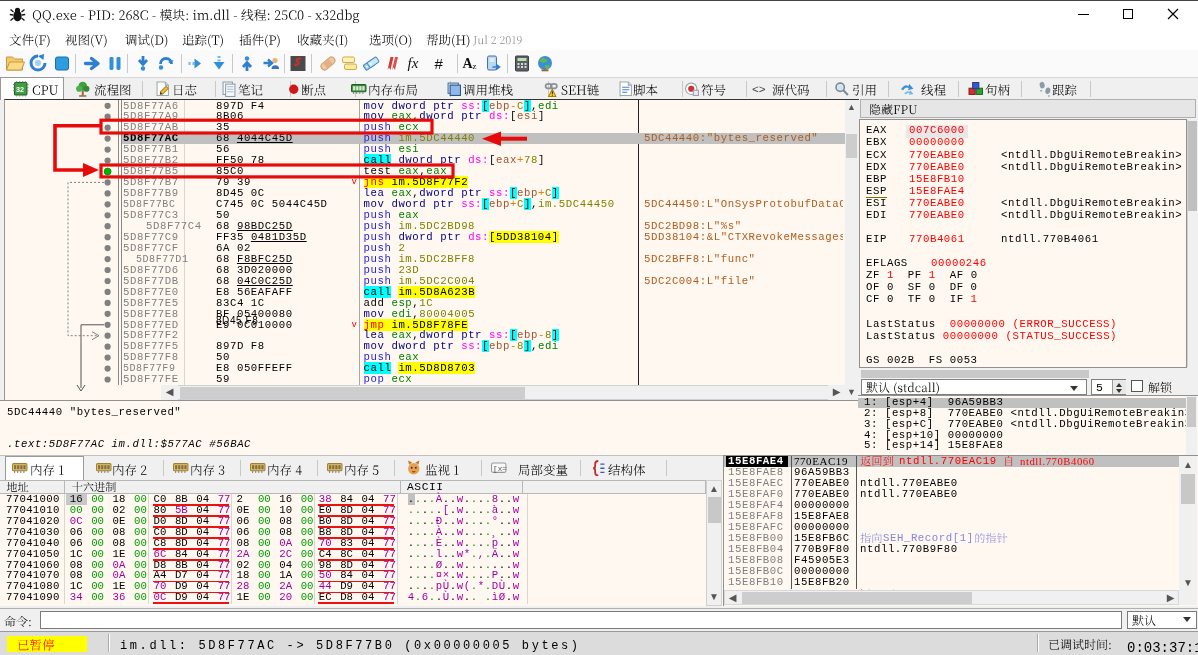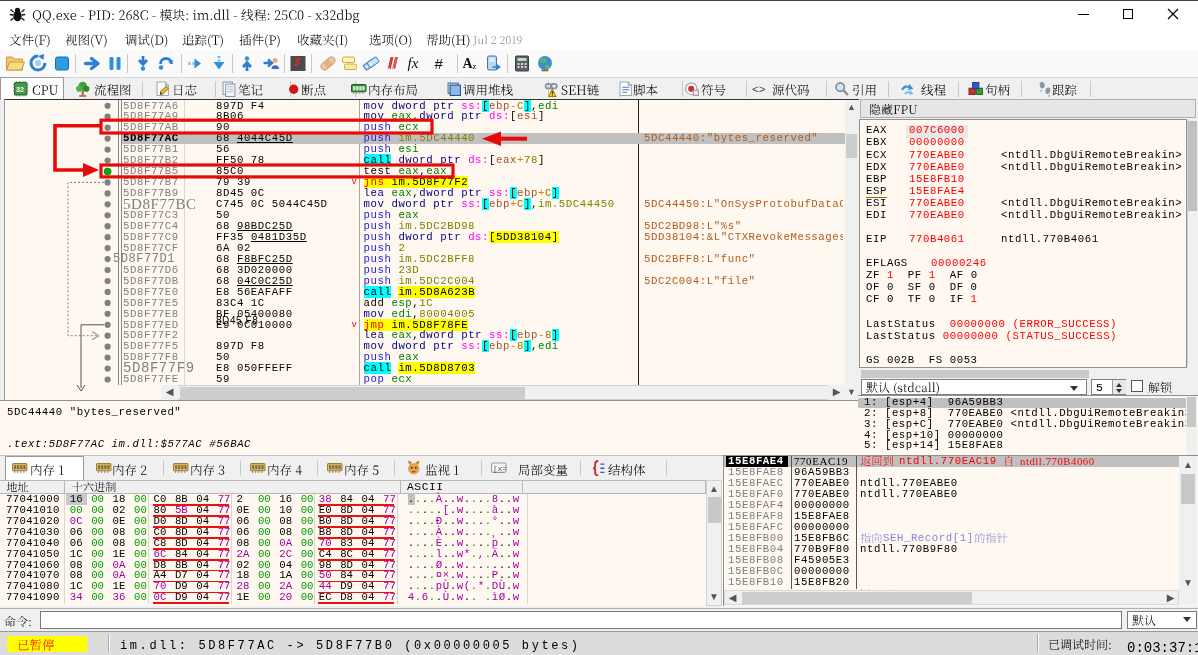--- a/index.html
+++ b/index.html
@@ -324,60 +324,60 @@
 <div class="abs" style="left:358.7px;top:100px;width:1px;height:285px;background:#a8a8a0;"></div>
 <div class="abs" style="left:638px;top:100px;width:1px;height:285px;background:#222;"></div>
 <div class="abs" style="left:122px;top:133.15px;width:723px;height:10.95px;background:#c0c0c0;"></div>
 <div style="position:absolute;left:123.0px;top:100.50px;font-family:'Liberation Mono',monospace;font-size:10.7px;line-height:11.0px;letter-spacing:0.56px;white-space:pre;"><span style="color:#808080;">5D8F77A6</span></div>
 <div style="position:absolute;left:216.0px;top:100.50px;font-family:'Liberation Mono',monospace;font-size:10.7px;line-height:11.0px;letter-spacing:0.56px;white-space:pre;">897D&nbsp;F4</div>
 <div style="position:absolute;left:363.5px;top:100.50px;font-family:'Liberation Mono',monospace;font-size:10.7px;line-height:11.0px;letter-spacing:0.56px;white-space:pre;"><span style="color:#000080;">mov&nbsp;</span><span style="color:#000080;">dword&nbsp;ptr&nbsp;</span><span style="color:#ff00ff;">ss:</span><span style="color:#000;background:#00ffff;">[</span><span style="color:#a0522d;">ebp</span><span style="color:#e87d00;">-</span><span style="color:#808000;">C</span><span style="color:#000;background:#00ffff;">]</span>,<span style="color:#008000;">edi</span></div>
 <div style="position:absolute;left:123.0px;top:111.45px;font-family:'Liberation Mono',monospace;font-size:10.7px;line-height:11.0px;letter-spacing:0.56px;white-space:pre;"><span style="color:#808080;">5D8F77A9</span></div>
 <div style="position:absolute;left:216.0px;top:111.45px;font-family:'Liberation Mono',monospace;font-size:10.7px;line-height:11.0px;letter-spacing:0.56px;white-space:pre;">8B06</div>
 <div style="position:absolute;left:363.5px;top:111.45px;font-family:'Liberation Mono',monospace;font-size:10.7px;line-height:11.0px;letter-spacing:0.56px;white-space:pre;"><span style="color:#000080;">mov&nbsp;</span><span style="color:#008000;">eax</span>,<span style="color:#000080;">dword&nbsp;ptr&nbsp;</span><span style="color:#ff00ff;">ds:</span>[<span style="color:#a0522d;">esi</span>]</div>
 <div style="position:absolute;left:123.0px;top:122.40px;font-family:'Liberation Mono',monospace;font-size:10.7px;line-height:11.0px;letter-spacing:0.56px;white-space:pre;"><span style="color:#808080;">5D8F77AB</span></div>
-<div style="position:absolute;left:216.0px;top:122.40px;font-family:'Liberation Mono',monospace;font-size:10.7px;line-height:11.0px;letter-spacing:0.56px;white-space:pre;">90</div>
+<div style="position:absolute;left:216.0px;top:122.40px;font-family:'Liberation Mono',monospace;font-size:10.7px;line-height:11.0px;letter-spacing:0.56px;white-space:pre;">35</div>
 <div style="position:absolute;left:363.5px;top:122.40px;font-family:'Liberation Mono',monospace;font-size:10.7px;line-height:11.0px;letter-spacing:0.56px;white-space:pre;"><span style="color:#1d1de0;">push&nbsp;</span><span style="color:#008000;">ecx</span></div>
 <div style="position:absolute;left:123.0px;top:133.35px;font-family:'Liberation Mono',monospace;font-size:10.7px;line-height:11.0px;letter-spacing:0.56px;white-space:pre;"><span style="color:#000;font-weight:bold;">5D8F77AC</span></div>
 <div style="position:absolute;left:216.0px;top:133.35px;font-family:'Liberation Mono',monospace;font-size:10.7px;line-height:11.0px;letter-spacing:0.56px;white-space:pre;">68&nbsp;<span style="color:#000;text-decoration:underline;">4044C45D</span></div>
 <div style="position:absolute;left:363.5px;top:133.35px;font-family:'Liberation Mono',monospace;font-size:10.7px;line-height:11.0px;letter-spacing:0.56px;white-space:pre;"><span style="color:#1d1de0;">push&nbsp;</span><span style="color:#808000;">im.5DC44440</span></div>
 <div class="abs" style="left:644px;top:133.35px;width:199px;overflow:hidden;font-family:'Liberation Mono',monospace;font-size:10.7px;line-height:11px;letter-spacing:0.56px;white-space:pre;color:#b05c1c;">5DC44440:"bytes_reserved"</div>
 <div style="position:absolute;left:123.0px;top:144.30px;font-family:'Liberation Mono',monospace;font-size:10.7px;line-height:11.0px;letter-spacing:0.56px;white-space:pre;"><span style="color:#808080;">5D8F77B1</span></div>
 <div style="position:absolute;left:216.0px;top:144.30px;font-family:'Liberation Mono',monospace;font-size:10.7px;line-height:11.0px;letter-spacing:0.56px;white-space:pre;">56</div>
 <div style="position:absolute;left:363.5px;top:144.30px;font-family:'Liberation Mono',monospace;font-size:10.7px;line-height:11.0px;letter-spacing:0.56px;white-space:pre;"><span style="color:#1d1de0;">push&nbsp;</span><span style="color:#008000;">esi</span></div>
 <div style="position:absolute;left:123.0px;top:155.25px;font-family:'Liberation Mono',monospace;font-size:10.7px;line-height:11.0px;letter-spacing:0.56px;white-space:pre;"><span style="color:#808080;">5D8F77B2</span></div>
 <div style="position:absolute;left:216.0px;top:155.25px;font-family:'Liberation Mono',monospace;font-size:10.7px;line-height:11.0px;letter-spacing:0.56px;white-space:pre;">FF50&nbsp;78</div>
 <div style="position:absolute;left:363.5px;top:155.25px;font-family:'Liberation Mono',monospace;font-size:10.7px;line-height:11.0px;letter-spacing:0.56px;white-space:pre;"><span style="color:#000;background:#00ffff;">call</span>&nbsp;<span style="color:#000080;">dword&nbsp;ptr&nbsp;</span><span style="color:#ff00ff;">ds:</span>[<span style="color:#a0522d;">eax</span><span style="color:#e87d00;">+</span><span style="color:#808000;">78</span>]</div>
 <div style="position:absolute;left:123.0px;top:166.20px;font-family:'Liberation Mono',monospace;font-size:10.7px;line-height:11.0px;letter-spacing:0.56px;white-space:pre;"><span style="color:#808080;">5D8F77B5</span></div>
 <div style="position:absolute;left:216.0px;top:166.20px;font-family:'Liberation Mono',monospace;font-size:10.7px;line-height:11.0px;letter-spacing:0.56px;white-space:pre;">85C0</div>
 <div style="position:absolute;left:363.5px;top:166.20px;font-family:'Liberation Mono',monospace;font-size:10.7px;line-height:11.0px;letter-spacing:0.56px;white-space:pre;">test&nbsp;<span style="color:#008000;">eax</span>,<span style="color:#008000;">eax</span></div>
 <div style="position:absolute;left:123.0px;top:177.15px;font-family:'Liberation Mono',monospace;font-size:10.7px;line-height:11.0px;letter-spacing:0.56px;white-space:pre;"><span style="color:#808080;">5D8F77B7</span></div>
 <div style="position:absolute;left:216.0px;top:177.15px;font-family:'Liberation Mono',monospace;font-size:10.7px;line-height:11.0px;letter-spacing:0.56px;white-space:pre;">79&nbsp;39</div>
 <div style="position:absolute;left:363.5px;top:177.15px;font-family:'Liberation Mono',monospace;font-size:10.7px;line-height:11.0px;letter-spacing:0.56px;white-space:pre;"><span style="color:#ff0000;background:#ffff00;">jns</span><span style="color:#000;background:#ffff00;">&nbsp;</span><span style="color:#000;background:#ffff00;">im.5D8F77F2</span></div>
 <div style="position:absolute;left:123.0px;top:188.10px;font-family:'Liberation Mono',monospace;font-size:10.7px;line-height:11.0px;letter-spacing:0.56px;white-space:pre;"><span style="color:#808080;">5D8F77B9</span></div>
 <div style="position:absolute;left:216.0px;top:188.10px;font-family:'Liberation Mono',monospace;font-size:10.7px;line-height:11.0px;letter-spacing:0.56px;white-space:pre;">8D45&nbsp;0C</div>
 <div style="position:absolute;left:363.5px;top:188.10px;font-family:'Liberation Mono',monospace;font-size:10.7px;line-height:11.0px;letter-spacing:0.56px;white-space:pre;"><span style="color:#000080;">lea&nbsp;</span><span style="color:#008000;">eax</span>,<span style="color:#000080;">dword&nbsp;ptr&nbsp;</span><span style="color:#ff00ff;">ss:</span><span style="color:#000;background:#00ffff;">[</span><span style="color:#a0522d;">ebp</span><span style="color:#e87d00;">+</span><span style="color:#808000;">C</span><span style="color:#000;background:#00ffff;">]</span></div>
-<div style="position:absolute;left:123.0px;top:199.05px;font-family:Liberation Serif, serif;font-size:15px;line-height:11.0px;letter-spacing:0.56px;white-space:pre;"><span style="color:#808080;">5D8F77BC</span></div>
+<div style="position:absolute;left:123.0px;top:199.05px;font-family:Liberation Mono, monospace;font-size:10px;line-height:11.0px;letter-spacing:0.56px;white-space:pre;"><span style="color:#808080;">5D8F77BC</span></div>
 <div style="position:absolute;left:216.0px;top:199.05px;font-family:'Liberation Mono',monospace;font-size:10.7px;line-height:11.0px;letter-spacing:0.56px;white-space:pre;">C745&nbsp;0C&nbsp;<span style="color:#000;">5044C45D</span></div>
 <div style="position:absolute;left:363.5px;top:199.05px;font-family:'Liberation Mono',monospace;font-size:10.7px;line-height:11.0px;letter-spacing:0.56px;white-space:pre;"><span style="color:#000080;">mov&nbsp;</span><span style="color:#000080;">dword&nbsp;ptr&nbsp;</span><span style="color:#ff00ff;">ss:</span><span style="color:#000;background:#00ffff;">[</span><span style="color:#a0522d;">ebp</span><span style="color:#e87d00;">+</span><span style="color:#808000;">C</span><span style="color:#000;background:#00ffff;">]</span>,<span style="color:#808000;">im.5DC44450</span></div>
 <div class="abs" style="left:644px;top:199.05px;width:199px;overflow:hidden;font-family:'Liberation Mono',monospace;font-size:10.7px;line-height:11px;letter-spacing:0.56px;white-space:pre;color:#b05c1c;">5DC44450:L"OnSysProtobufDataCh</div>
 <div style="position:absolute;left:123.0px;top:210.00px;font-family:'Liberation Mono',monospace;font-size:10.7px;line-height:11.0px;letter-spacing:0.56px;white-space:pre;"><span style="color:#808080;">5D8F77C3</span></div>
 <div style="position:absolute;left:216.0px;top:210.00px;font-family:'Liberation Mono',monospace;font-size:10.7px;line-height:11.0px;letter-spacing:0.56px;white-space:pre;">50</div>
 <div style="position:absolute;left:363.5px;top:210.00px;font-family:'Liberation Mono',monospace;font-size:10.7px;line-height:11.0px;letter-spacing:0.56px;white-space:pre;"><span style="color:#1d1de0;">push&nbsp;</span><span style="color:#008000;">eax</span></div>
-<div style="position:absolute;left:123.0px;top:220.95px;font-family:'Liberation Mono',monospace;font-size:10.7px;line-height:11.0px;letter-spacing:0.56px;white-space:pre;"><span style="color:#808080;">5D8F77C4</span></div>
+<div style="position:absolute;left:123.0px;top:220.95px;font-family:'Liberation Mono',monospace;font-size:10.7px;line-height:11.0px;letter-spacing:0.56px;white-space:pre;"><span style="color:#808080;margin-left:23px;">5D8F77C4</span></div>
 <div style="position:absolute;left:216.0px;top:220.95px;font-family:'Liberation Mono',monospace;font-size:10.7px;line-height:11.0px;letter-spacing:0.56px;white-space:pre;">68&nbsp;<span style="color:#000;text-decoration:underline;">98BDC25D</span></div>
 <div style="position:absolute;left:363.5px;top:220.95px;font-family:'Liberation Mono',monospace;font-size:10.7px;line-height:11.0px;letter-spacing:0.56px;white-space:pre;"><span style="color:#1d1de0;">push&nbsp;</span><span style="color:#808000;">im.5DC2BD98</span></div>
 <div class="abs" style="left:644px;top:220.95px;width:199px;overflow:hidden;font-family:'Liberation Mono',monospace;font-size:10.7px;line-height:11px;letter-spacing:0.56px;white-space:pre;color:#b05c1c;">5DC2BD98:L"%s"</div>
 <div style="position:absolute;left:123.0px;top:231.90px;font-family:'Liberation Mono',monospace;font-size:10.7px;line-height:11.0px;letter-spacing:0.56px;white-space:pre;"><span style="color:#808080;">5D8F77C9</span></div>
 <div style="position:absolute;left:216.0px;top:231.90px;font-family:'Liberation Mono',monospace;font-size:10.7px;line-height:11.0px;letter-spacing:0.56px;white-space:pre;">FF35&nbsp;<span style="color:#000;text-decoration:underline;">0481D35D</span></div>
 <div style="position:absolute;left:363.5px;top:231.90px;font-family:'Liberation Mono',monospace;font-size:10.7px;line-height:11.0px;letter-spacing:0.56px;white-space:pre;"><span style="color:#1d1de0;">push&nbsp;</span><span style="color:#000080;">dword&nbsp;ptr&nbsp;</span><span style="color:#ff00ff;">ds:</span><span style="color:#000;background:#ffff00;">[</span><span style="color:#000;background:#ffff00;">5DD38104</span><span style="color:#000;background:#ffff00;">]</span></div>
 <div class="abs" style="left:644px;top:231.90px;width:199px;overflow:hidden;font-family:'Liberation Mono',monospace;font-size:10.7px;line-height:11px;letter-spacing:0.56px;white-space:pre;color:#b05c1c;">5DD38104:&amp;L"CTXRevokeMessages</div>
 <div style="position:absolute;left:123.0px;top:242.85px;font-family:'Liberation Mono',monospace;font-size:10.7px;line-height:11.0px;letter-spacing:0.56px;white-space:pre;"><span style="color:#808080;">5D8F77CF</span></div>
 <div style="position:absolute;left:216.0px;top:242.85px;font-family:'Liberation Mono',monospace;font-size:10.7px;line-height:11.0px;letter-spacing:0.56px;white-space:pre;">6A&nbsp;02</div>
 <div style="position:absolute;left:363.5px;top:242.85px;font-family:'Liberation Mono',monospace;font-size:10.7px;line-height:11.0px;letter-spacing:0.56px;white-space:pre;"><span style="color:#1d1de0;">push&nbsp;</span><span style="color:#808000;">2</span></div>
-<div style="position:absolute;left:113px;top:253.80px;font-family:'Liberation Mono',monospace;font-size:12px;line-height:11.0px;letter-spacing:0.56px;white-space:pre;"><span style="color:#808080;">5D8F77D1</span></div>
+<div style="position:absolute;left:136px;top:253.80px;font-family:'Liberation Mono',monospace;font-size:10px;line-height:11.0px;letter-spacing:0.56px;white-space:pre;"><span style="color:#808080;">5D8F77D1</span></div>
 <div style="position:absolute;left:216.0px;top:253.80px;font-family:'Liberation Mono',monospace;font-size:10.7px;line-height:11.0px;letter-spacing:0.56px;white-space:pre;">68&nbsp;<span style="color:#000;text-decoration:underline;">F8BFC25D</span></div>
 <div style="position:absolute;left:363.5px;top:253.80px;font-family:'Liberation Mono',monospace;font-size:10.7px;line-height:11.0px;letter-spacing:0.56px;white-space:pre;"><span style="color:#1d1de0;">push&nbsp;</span><span style="color:#808000;">im.5DC2BFF8</span></div>
 <div class="abs" style="left:644px;top:253.80px;width:199px;overflow:hidden;font-family:'Liberation Mono',monospace;font-size:10.7px;line-height:11px;letter-spacing:0.56px;white-space:pre;color:#b05c1c;">5DC2BFF8:L"func"</div>
 <div style="position:absolute;left:123.0px;top:264.75px;font-family:'Liberation Mono',monospace;font-size:10.7px;line-height:11.0px;letter-spacing:0.56px;white-space:pre;"><span style="color:#808080;">5D8F77D6</span></div>
 <div style="position:absolute;left:216.0px;top:264.75px;font-family:'Liberation Mono',monospace;font-size:10.7px;line-height:11.0px;letter-spacing:0.56px;white-space:pre;">68&nbsp;3D020000</div>
 <div style="position:absolute;left:363.5px;top:264.75px;font-family:'Liberation Mono',monospace;font-size:10.7px;line-height:11.0px;letter-spacing:0.56px;white-space:pre;"><span style="color:#1d1de0;">push&nbsp;</span><span style="color:#808000;">23D</span></div>
 <div style="position:absolute;left:123.0px;top:275.70px;font-family:'Liberation Mono',monospace;font-size:10.7px;line-height:11.0px;letter-spacing:0.56px;white-space:pre;"><span style="color:#808080;">5D8F77DB</span></div>
 <div style="position:absolute;left:216.0px;top:275.70px;font-family:'Liberation Mono',monospace;font-size:10.7px;line-height:11.0px;letter-spacing:0.56px;white-space:pre;">68&nbsp;<span style="color:#000;text-decoration:underline;">04C0C25D</span></div>
 <div style="position:absolute;left:363.5px;top:275.70px;font-family:'Liberation Mono',monospace;font-size:10.7px;line-height:11.0px;letter-spacing:0.56px;white-space:pre;"><span style="color:#1d1de0;">push&nbsp;</span><span style="color:#808000;">im.5DC2C004</span></div>
 <div class="abs" style="left:644px;top:275.70px;width:199px;overflow:hidden;font-family:'Liberation Mono',monospace;font-size:10.7px;line-height:11px;letter-spacing:0.56px;white-space:pre;color:#b05c1c;">5DC2C004:L"file"</div>
@@ -395,21 +395,21 @@
 <div style="position:absolute;left:363.5px;top:319.50px;font-family:'Liberation Mono',monospace;font-size:10.7px;line-height:11.0px;letter-spacing:0.56px;white-space:pre;"><span style="color:#ff0000;background:#ffff00;">jmp</span><span style="color:#000;background:#ffff00;">&nbsp;</span><span style="color:#000;background:#ffff00;">im.5D8F78FE</span></div>
 <div style="position:absolute;left:123.0px;top:330.45px;font-family:'Liberation Mono',monospace;font-size:10.7px;line-height:11.0px;letter-spacing:0.56px;white-space:pre;"><span style="color:#808080;">5D8F77F2</span></div>
 <div style="position:absolute;left:216.0px;top:315px;font-family:Liberation Sans, sans-serif;font-size:10px;line-height:11.0px;letter-spacing:0.56px;white-space:pre;">8D45&nbsp;F8</div>
 <div style="position:absolute;left:363.5px;top:330.45px;font-family:'Liberation Mono',monospace;font-size:10.7px;line-height:11.0px;letter-spacing:0.56px;white-space:pre;"><span style="color:#000080;">lea&nbsp;</span><span style="color:#008000;">eax</span>,<span style="color:#000080;">dword&nbsp;ptr&nbsp;</span><span style="color:#ff00ff;">ss:</span><span style="color:#000;background:#00ffff;">[</span><span style="color:#a0522d;">ebp</span><span style="color:#e87d00;">-</span><span style="color:#808000;">8</span><span style="color:#000;background:#00ffff;">]</span></div>
 <div style="position:absolute;left:123.0px;top:341.40px;font-family:'Liberation Mono',monospace;font-size:10.7px;line-height:11.0px;letter-spacing:0.56px;white-space:pre;"><span style="color:#808080;">5D8F77F5</span></div>
 <div style="position:absolute;left:216.0px;top:341.40px;font-family:'Liberation Mono',monospace;font-size:10.7px;line-height:11.0px;letter-spacing:0.56px;white-space:pre;">897D&nbsp;F8</div>
 <div style="position:absolute;left:363.5px;top:341.40px;font-family:'Liberation Mono',monospace;font-size:10.7px;line-height:11.0px;letter-spacing:0.56px;white-space:pre;"><span style="color:#000080;">mov&nbsp;</span><span style="color:#000080;">dword&nbsp;ptr&nbsp;</span><span style="color:#ff00ff;">ss:</span><span style="color:#000;background:#00ffff;">[</span><span style="color:#a0522d;">ebp</span><span style="color:#e87d00;">-</span><span style="color:#808000;">8</span><span style="color:#000;background:#00ffff;">]</span>,<span style="color:#008000;">edi</span></div>
 <div style="position:absolute;left:123.0px;top:352.35px;font-family:'Liberation Mono',monospace;font-size:10.7px;line-height:11.0px;letter-spacing:0.56px;white-space:pre;"><span style="color:#808080;">5D8F77F8</span></div>
 <div style="position:absolute;left:216.0px;top:352.35px;font-family:'Liberation Mono',monospace;font-size:10.7px;line-height:11.0px;letter-spacing:0.56px;white-space:pre;">50</div>
 <div style="position:absolute;left:363.5px;top:352.35px;font-family:'Liberation Mono',monospace;font-size:10.7px;line-height:11.0px;letter-spacing:0.56px;white-space:pre;"><span style="color:#1d1de0;">push&nbsp;</span><span style="color:#008000;">eax</span></div>
-<div style="position:absolute;left:123.0px;top:363.30px;font-family:'Liberation Mono',monospace;font-size:14px;line-height:11.0px;letter-spacing:0.56px;white-space:pre;"><span style="color:#808080;">5D8F77F9</span></div>
+<div style="position:absolute;left:123.0px;top:363.30px;font-family:'Liberation Mono',monospace;font-size:10px;line-height:11.0px;letter-spacing:0.56px;white-space:pre;"><span style="color:#808080;">5D8F77F9</span></div>
 <div style="position:absolute;left:216.0px;top:363.30px;font-family:'Liberation Mono',monospace;font-size:10.7px;line-height:11.0px;letter-spacing:0.56px;white-space:pre;">E8&nbsp;050FFEFF</div>
 <div style="position:absolute;left:363.5px;top:363.30px;font-family:'Liberation Mono',monospace;font-size:10.7px;line-height:11.0px;letter-spacing:0.56px;white-space:pre;"><span style="color:#000;background:#00ffff;">call</span>&nbsp;<span style="color:#000;background:#ffff00;">im.5D8D8703</span></div>
 <div style="position:absolute;left:123.0px;top:374.25px;font-family:'Liberation Mono',monospace;font-size:10.7px;line-height:11.0px;letter-spacing:0.56px;white-space:pre;"><span style="color:#808080;">5D8F77FE</span></div>
 <div style="position:absolute;left:216.0px;top:374.25px;font-family:'Liberation Mono',monospace;font-size:10.7px;line-height:11.0px;letter-spacing:0.56px;white-space:pre;">59</div>
 <div style="position:absolute;left:363.5px;top:374.25px;font-family:'Liberation Mono',monospace;font-size:10.7px;line-height:11.0px;letter-spacing:0.56px;white-space:pre;"><span style="color:#1d1de0;">pop&nbsp;</span><span style="color:#008000;">ecx</span></div>
 <div class="abs" style="left:351.5px;top:177.15px;font-family:'Liberation Mono',monospace;font-size:9px;line-height:11px;color:#ff0000;">v</div>
 <div class="abs" style="left:351.5px;top:319.50px;font-family:'Liberation Mono',monospace;font-size:9px;line-height:11px;color:#ff0000;">v</div>
 <svg class="abs" style="left:0;top:0;" width="860" height="400" viewBox="0 0 860 400">
     <circle cx="107.6" cy="105.8" r="3.1" fill="#808080"></circle>
     <circle cx="107.6" cy="116.7" r="3.1" fill="#808080"></circle>

